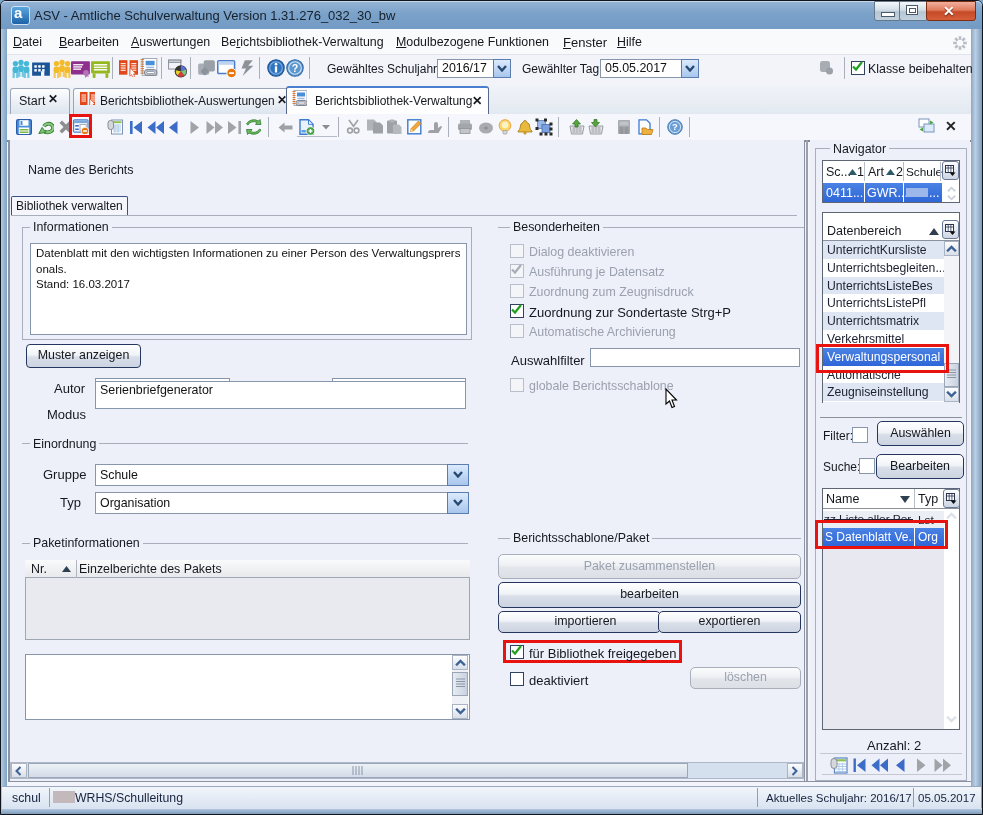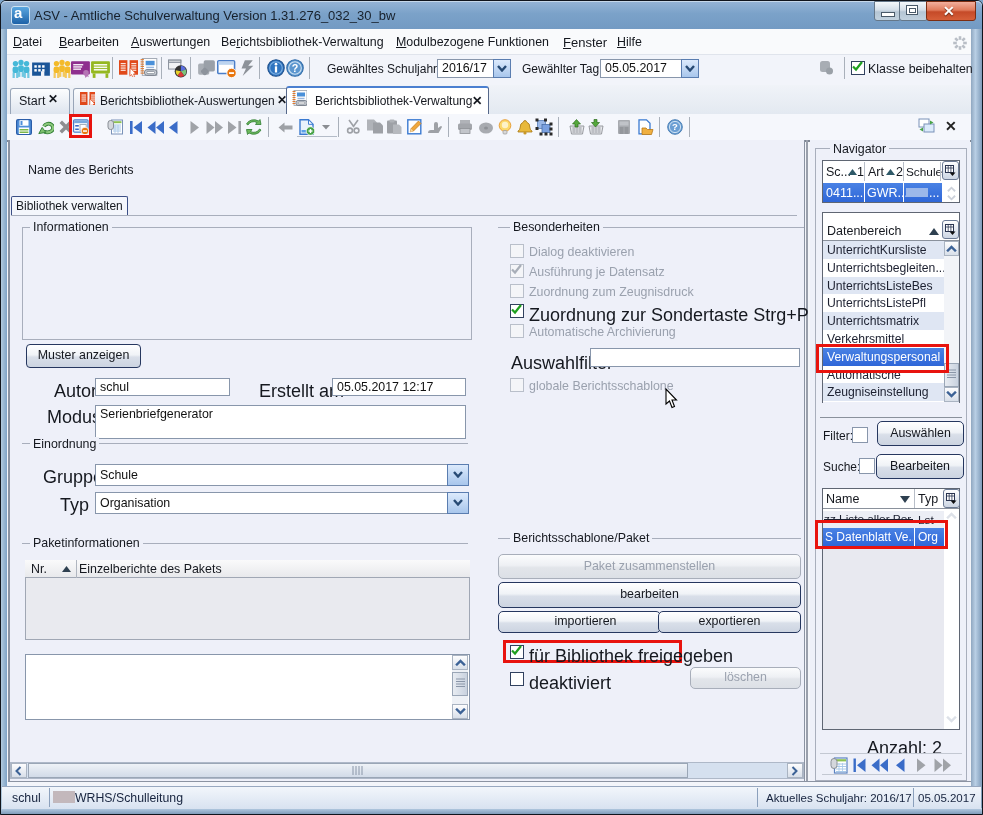--- a/index.html
+++ b/index.html
@@ -1,20 +1,20 @@
 <!DOCTYPE html>
 <html><head>
 <meta charset="utf-8">
 <style>
 html,body{margin:0;padding:0;}
 body{width:983px;height:815px;overflow:hidden;font-family:"Liberation Sans",sans-serif;}
 #win{position:absolute;top:0;left:0;width:983px;height:815px;background:#7ea5ca;}
 .abs{position:absolute;}
 .tb{position:absolute;background:#fff;border:1px solid #8896ab;font-size:12.4px;color:#111;padding:0 4px;line-height:17px;box-sizing:border-box;}
-.lbl{position:absolute;font-size:18px;color:#15181f;white-space:nowrap;}
+.lbl{position:absolute;font-size:13px;color:#15181f;white-space:nowrap;}
 .glbl{position:absolute;font-size:12.4px;color:#9aa1ae;white-space:nowrap;}
 .btn{position:absolute;border:1px solid #26375f;border-radius:5px;background:linear-gradient(#ffffff,#f0f3f7 45%,#d9dfe9 55%,#ccd4e1);font-size:12.4px;color:#15181f;text-align:center;}
 .btn.dis{border-color:#a8aeba;color:#9aa1ae;background:linear-gradient(#fbfcfd,#eef0f4 45%,#e2e5ea 55%,#dce0e6);}
 .cb{position:absolute;width:12px;height:12px;background:#fff;border:1px solid #31415f;}
 .cb.dis{border-color:#b9bfca;background:#f4f5f8;}
 .fs{position:absolute;border:1px solid #a8aebc;}
 .leg{position:absolute;font-size:12.4px;color:#15181f;background:#eef0f9;padding:0 3px;white-space:nowrap;}
 .sep1{position:absolute;width:1px;background:#a9b0ba;top:57px;height:22px;}
 .sep2{position:absolute;width:1px;background:#a9b0ba;top:117px;height:20px;}
 svg{position:absolute;}
@@ -406,29 +406,30 @@
 <div class="abs" style="left:805px;top:781px;width:166px;height:1px;background:#8b93a2;"></div>
 
 <div class="lbl" style="left:28px;top:163px;font-size:12.5px;">Name des Berichts</div>
 
 <div class="abs" style="left:11px;top:196px;width:117px;height:20px;background:#f4f6fc;border:1px solid #3c4f86;border-bottom:none;border-radius:2px 2px 0 0;box-sizing:border-box;"></div>
 <div class="lbl" style="left:16px;top:199px;font-size:12px;">Bibliothek verwalten</div>
 <div class="abs" style="left:11px;top:215px;width:786px;height:1px;background:#a8aebc;"></div>
 
 <div class="fs" style="left:22px;top:227px;width:448px;height:111px;"></div>
 <div class="leg" style="left:30px;top:220px;">Informationen</div>
+<div class="abs" style="left:30px;top:243px;width:437px;height:92px;background:#fff;border:1px solid #8896ab;box-sizing:border-box;font-size:11.5px;color:#111;padding:2px 5px;line-height:15.5px;">Datenblatt mit den wichtigsten Informationen zu einer Person des Verwaltungsprers<br>onals.<br>Stand: 16.03.2017</div>
 
 <div class="btn" style="left:26px;top:344px;width:113px;height:22px;line-height:21px;border-radius:4px;">Muster anzeigen</div>
 
 <div class="lbl" style="left:54px;top:381px;">Autor</div>
 <div class="tb" style="left:95px;top:378px;width:135px;height:18px;">schul</div>
 <div class="lbl" style="left:259px;top:381px;">Erstellt am</div>
 <div class="tb" style="left:332px;top:378px;width:134px;height:18px;">05.05.2017 12:17</div>
 <div class="lbl" style="left:47px;top:407px;">Modus</div>
-<div class="tb" style="left:95px;top:405px;width:371px;height:34px;">Serienbriefgenerator</div>
+<div class="tb" style="left:95px;top:381px;width:371px;height:28px;">Serienbriefgenerator</div>
 
 <div class="fs" style="left:22px;top:443px;width:446px;height:82px;border-bottom:none;border-left:none;border-right:none;"></div>
 <div class="leg" style="left:30px;top:437px;">Einordnung</div>
 <div class="lbl" style="left:43px;top:467px;">Gruppe</div>
 <div class="tb" style="left:95px;top:464px;width:374px;height:22px;line-height:21px;">Schule</div>
 <div class="abs" style="left:447px;top:464px;width:22px;height:22px;background:linear-gradient(#dceafc,#a8c6ec);border:1px solid #5a7db0;box-sizing:border-box;"></div>
 <div class="lbl" style="left:60px;top:495px;">Typ</div>
 <div class="tb" style="left:95px;top:492px;width:374px;height:22px;line-height:21px;">Organisation</div>
 <div class="abs" style="left:447px;top:492px;width:22px;height:22px;background:linear-gradient(#dceafc,#a8c6ec);border:1px solid #5a7db0;box-sizing:border-box;"></div>
 

